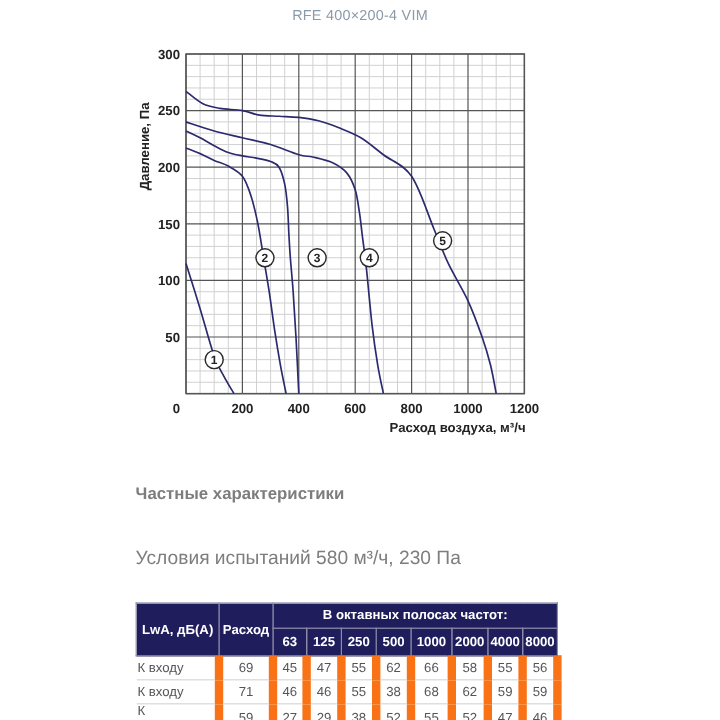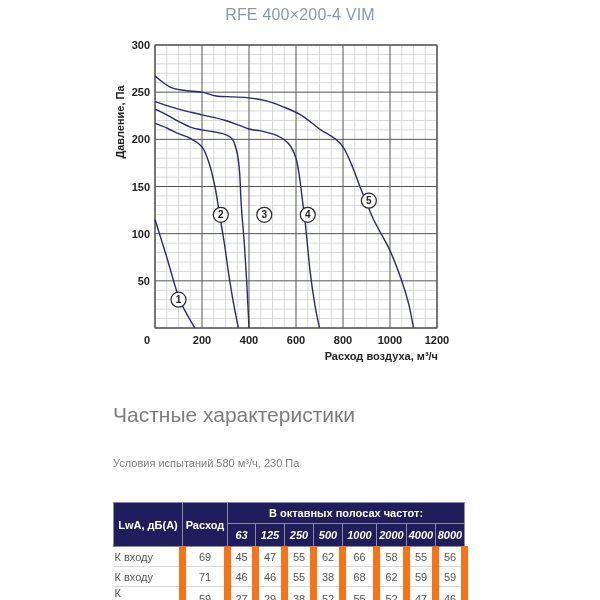--- a/index.html
+++ b/index.html
@@ -1,27 +1,27 @@
 <!DOCTYPE html>
 <html><head>
 <meta charset="utf-8">
 <style>
   html, body { margin:0; padding:0; background:#ffffff; }
   body { width:600px; height:600px; position:relative; overflow:hidden; font-family:"Liberation Sans", sans-serif; }
-  .title { position:absolute; left:0; width:600px; top:6px; text-align:center; font-size:16px; color:#8a9aa8; letter-spacing:0.2px; }
+  .title { position:absolute; left:0; width:600px; top:6px; text-align:center; font-size:12px; color:#8a9aa8; letter-spacing:0.2px; }
   svg.chart { position:absolute; left:0; top:0; }
   .tick { font-size:11px; fill:#222; font-weight:bold; font-family:"Liberation Sans", sans-serif; }
   .axlabel { font-size:11px; fill:#222; font-weight:bold; font-family:"Liberation Sans", sans-serif; }
   .clabel { font-size:10px; font-weight:bold; fill:#222; font-family:"Liberation Sans", sans-serif; }
-  .section-title { position:absolute; left:113px; top:403px; font-size:21px; font-weight:normal; color:#7d7d7d; }
-  .conditions { position:absolute; left:113px; top:457px; font-size:11px; color:#7d7d7d; }
+  .section-title { position:absolute; left:113px; top:403px; font-size:14px; font-weight:bold; color:#7d7d7d; }
+  .conditions { position:absolute; left:113px; top:457px; font-size:16px; color:#7d7d7d; }
   table.noise { position:absolute; left:113px; top:502px; width:351px; border-collapse:collapse; font-size:11px; table-layout:fixed; }
   table.noise th { background:#201d5c; color:#fff; font-weight:bold; border:1px solid #8c8aa8; padding:0; text-align:center; }
   table.noise th.top { height:20px; }
-  table.noise th.freq { height:22px;font-style:italic; }
+  table.noise th.freq { height:22px; }
   table.noise td { height:19px; border-bottom:1px solid #d8d8d8; border-right:7px solid #f97316; text-align:center; color:#555; padding:0; }
   table.noise td.rowlabel { text-align:left; padding-left:1px; }
 </style>
 </head>
 <body>
 
 <div class="title">RFE 400×200-4 VIM</div>
 
 <svg class="chart" width="600" height="380" xmlns="http://www.w3.org/2000/svg">
   <g id="grid-minor">

